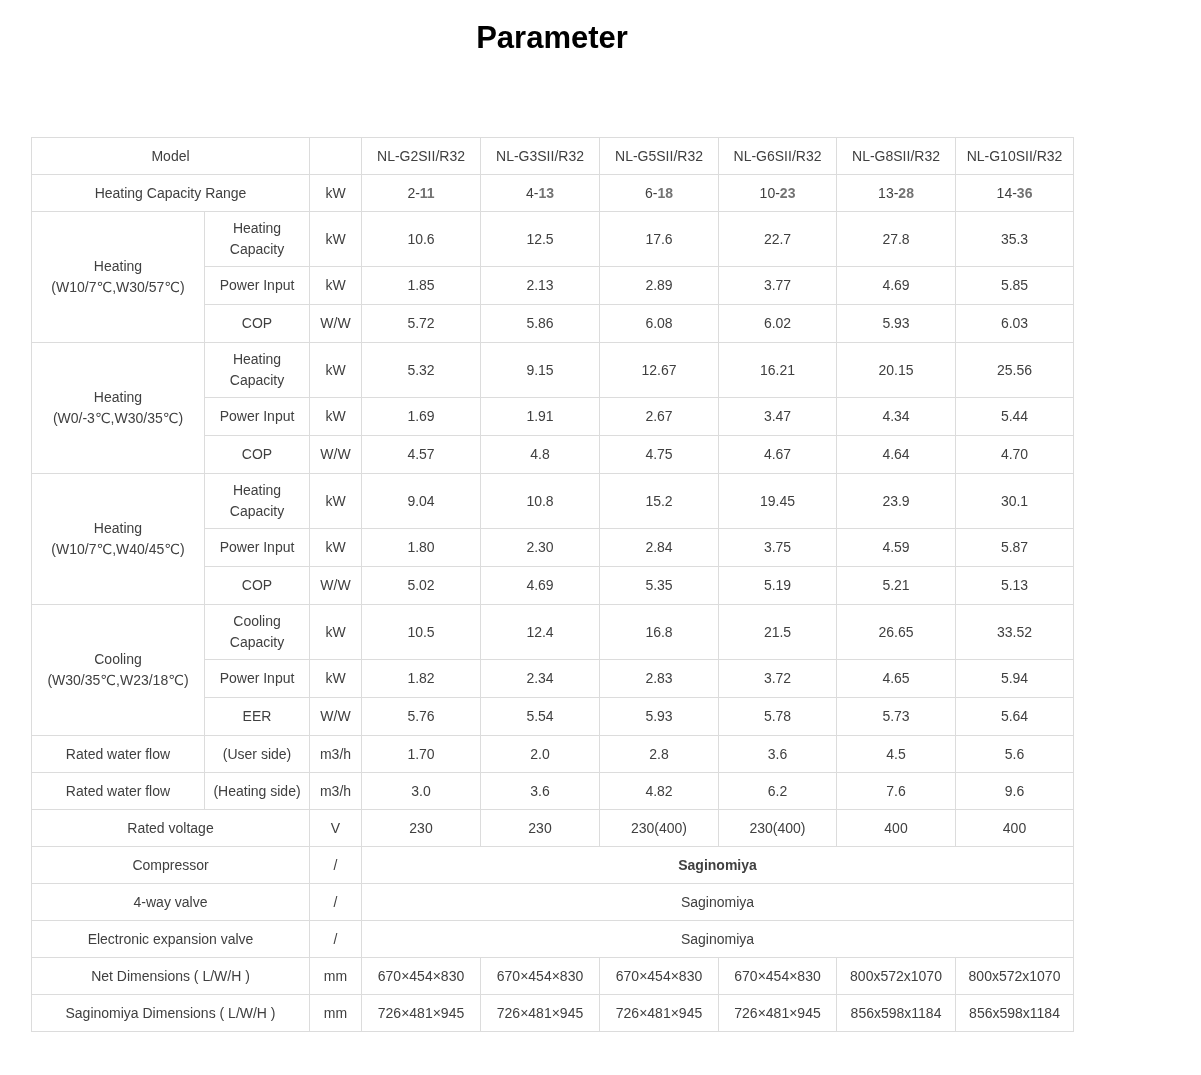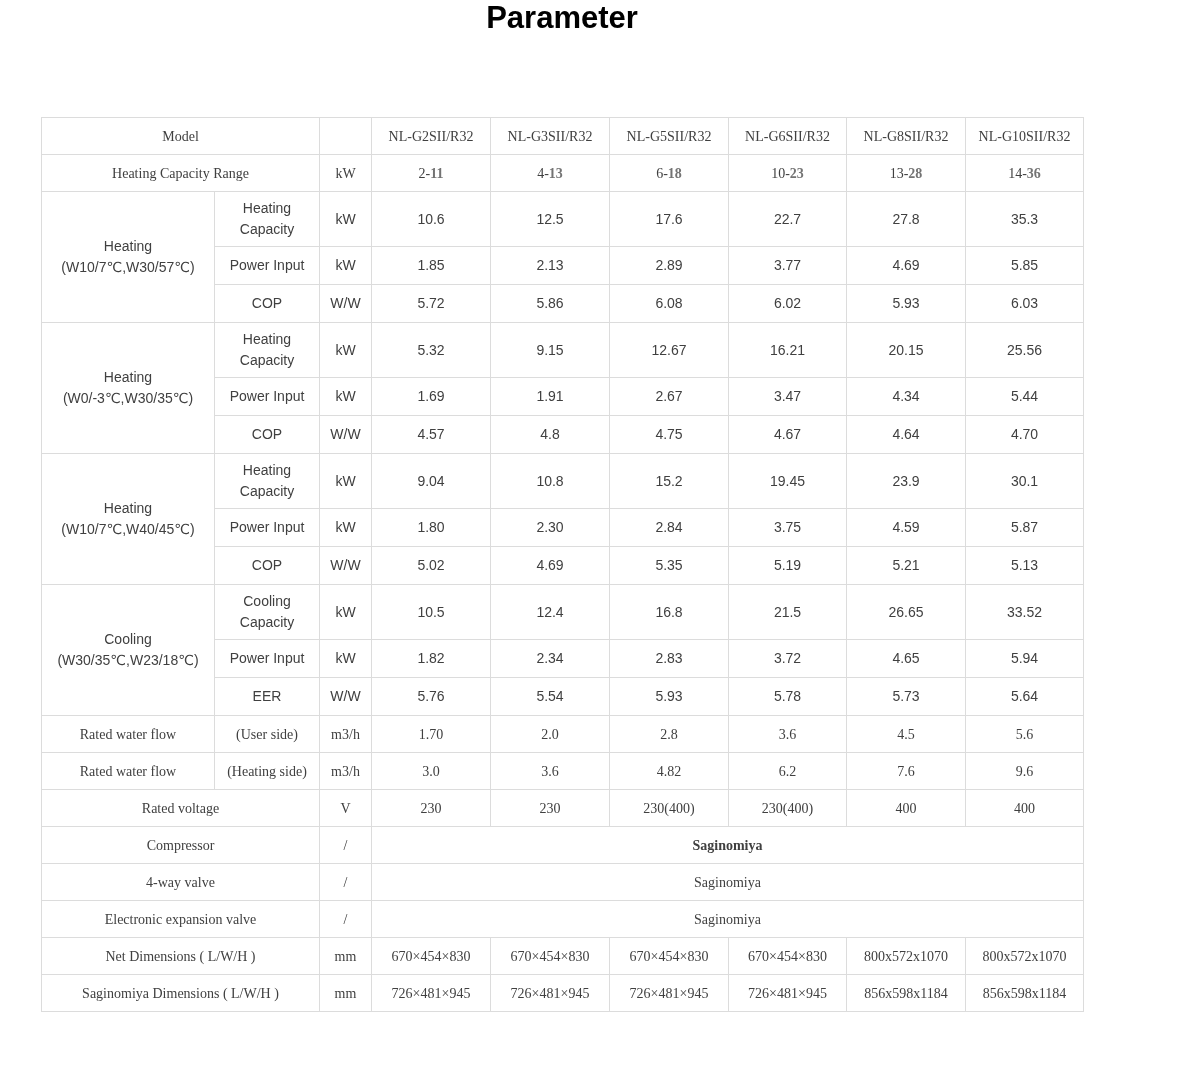--- a/index.html
+++ b/index.html
@@ -1,21 +1,21 @@
 <!DOCTYPE html>
 <html><head>
 <meta charset="utf-8">
 <style>
   html,body{margin:0;padding:0;background:#ffffff;}
   body{width:1201px;height:1075px;font-family:"Liberation Sans","DejaVu Sans",sans-serif;color:#404040;}
-  .container{width:1042px;margin-left:41px;padding-top:0;}
+  .container{width:1042px;margin-left:31px;padding-top:20px;}
   h1.title{margin:0;font-size:31px;line-height:36px;font-weight:bold;color:#000;text-align:center;letter-spacing:0;}
   table.spec{border-collapse:collapse;width:1042px;margin-top:81px;table-layout:fixed;}
   table.spec td{border:1px solid #dcdcdc;text-align:center;vertical-align:middle;font-size:14px;color:#404040;padding:0 4px;line-height:21px;word-wrap:break-word;}
-  tr.h37{height:37px;font-family:Liberation Serif, serif;}
+  tr.h37{height:37px;}
   tr.h38{height:38px;}
   tr.h55{height:55px;}
   .red{color:#737373;font-weight:bold;}
   .grpline{display:block;}
 </style>
 </head>
 <body>
 
 <div class="container">
   <h1 class="title">Parameter</h1>

